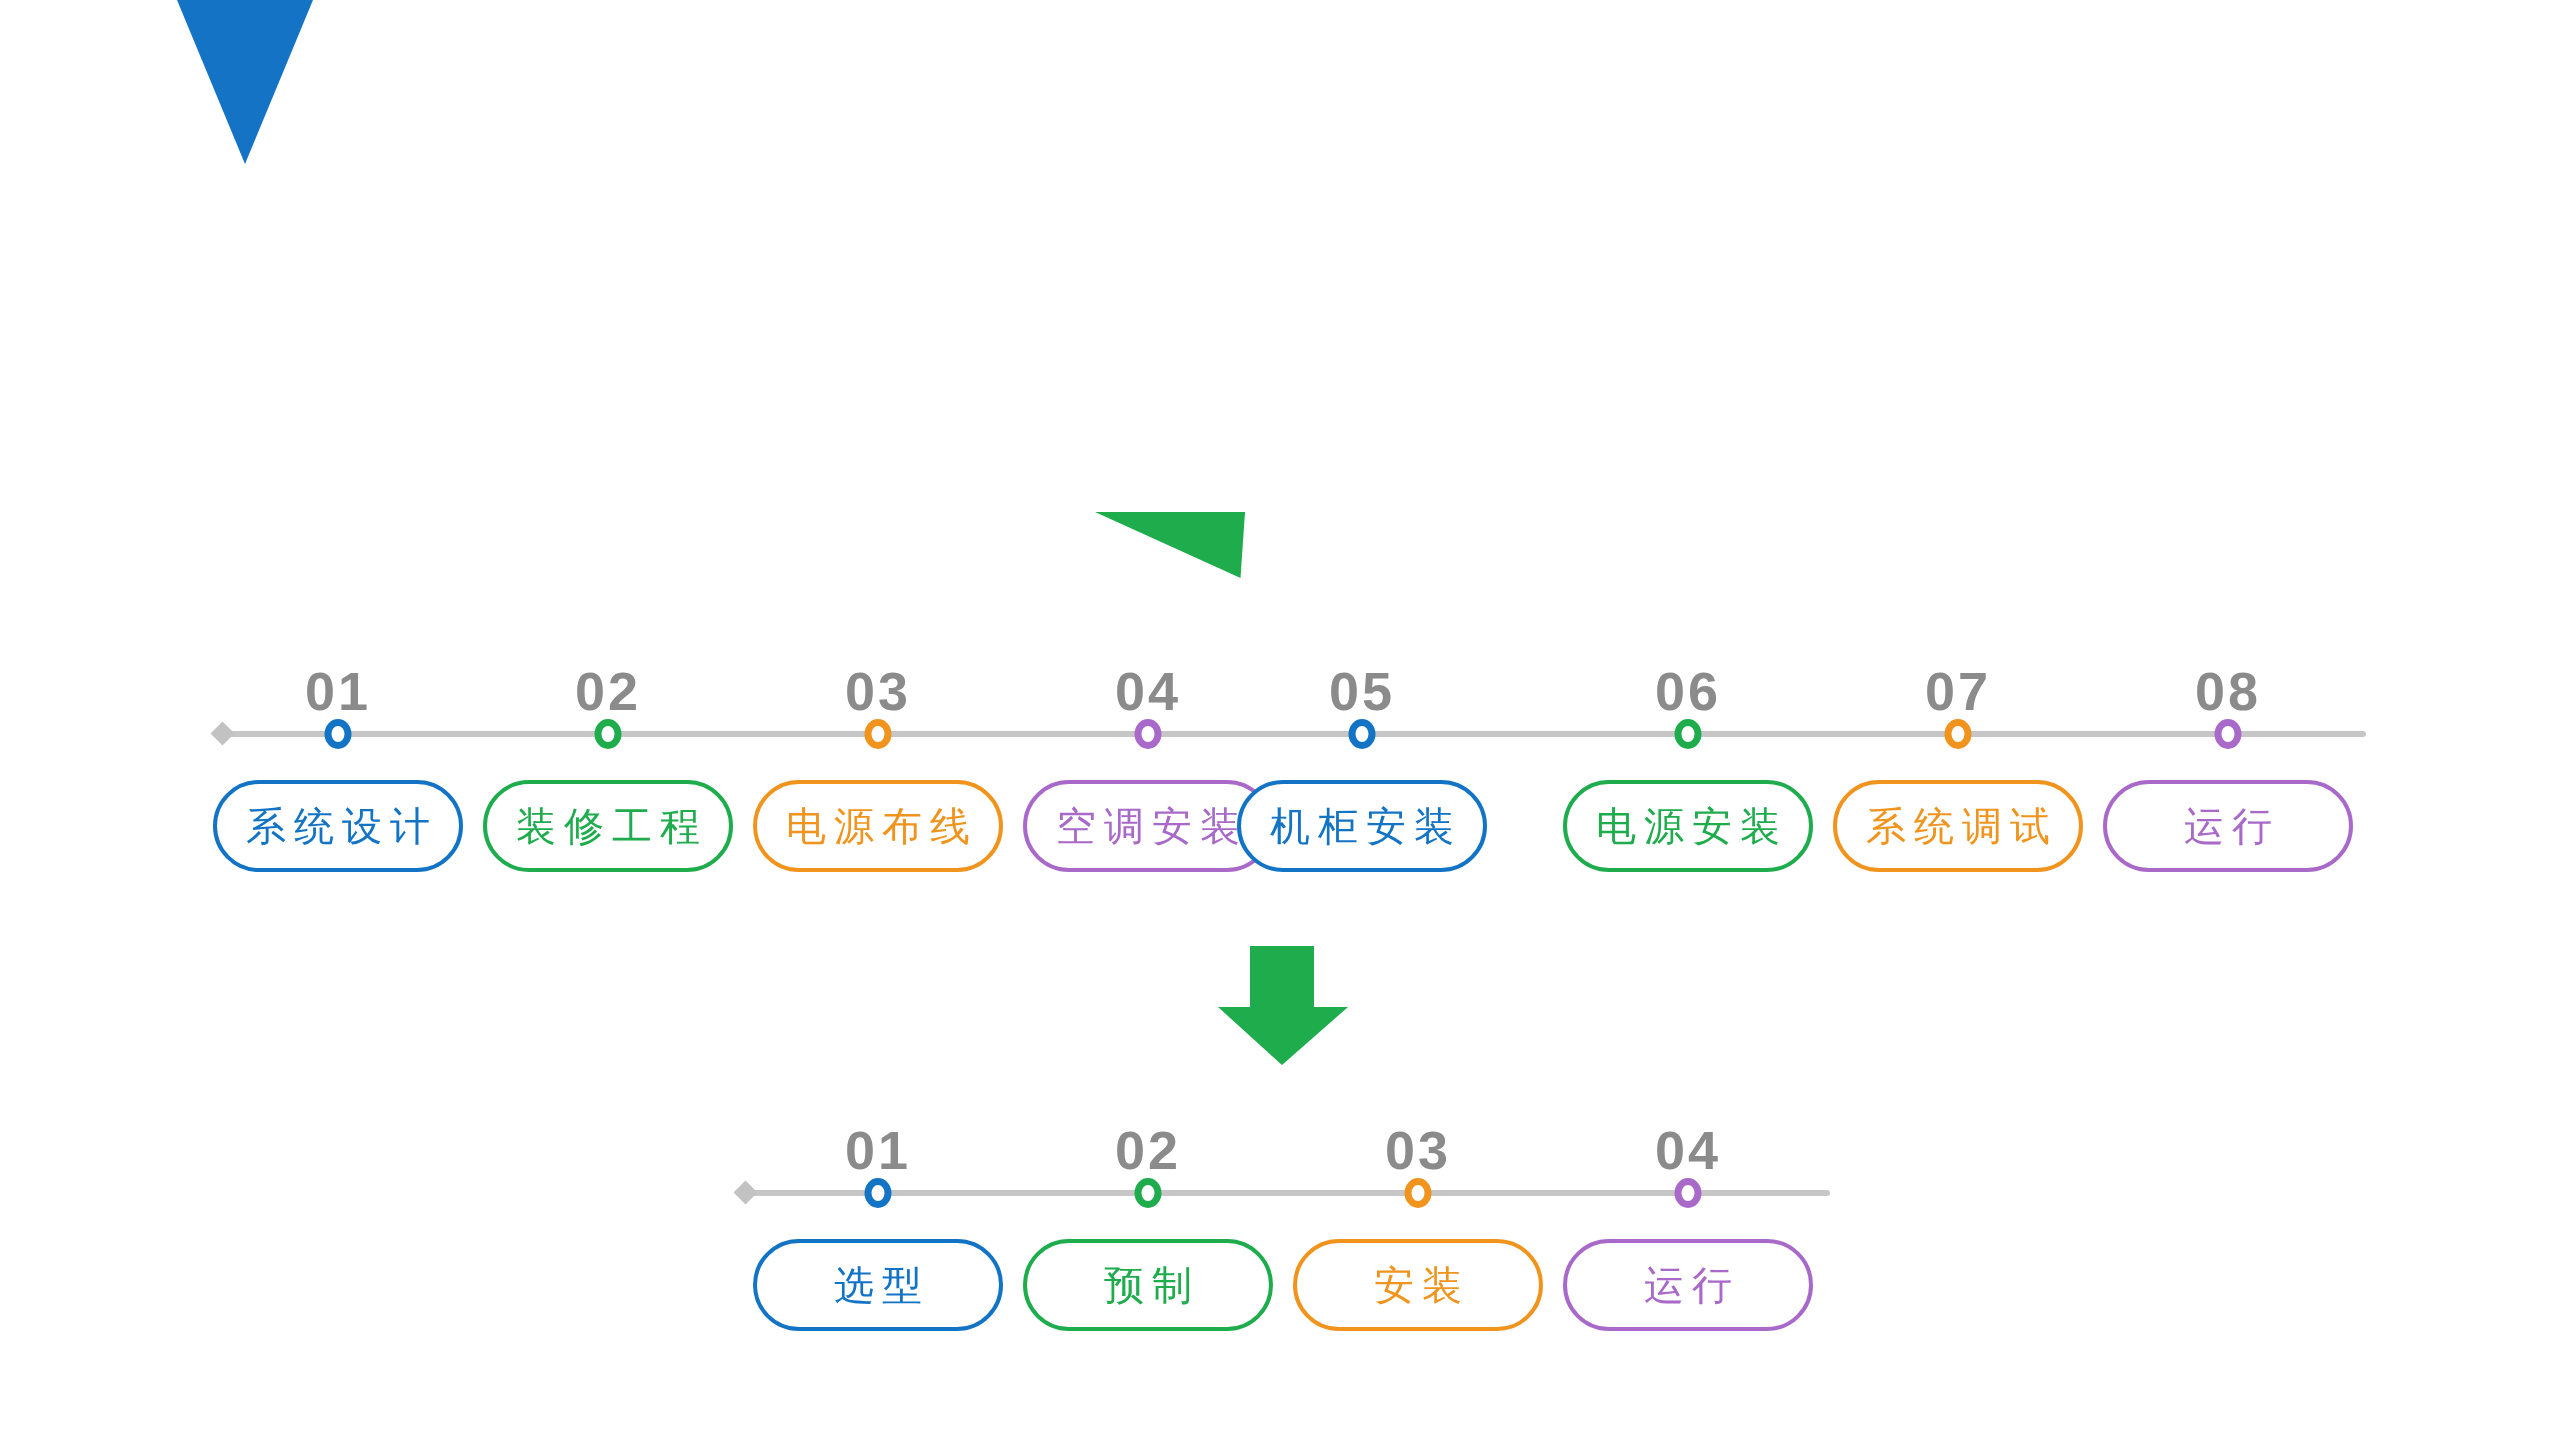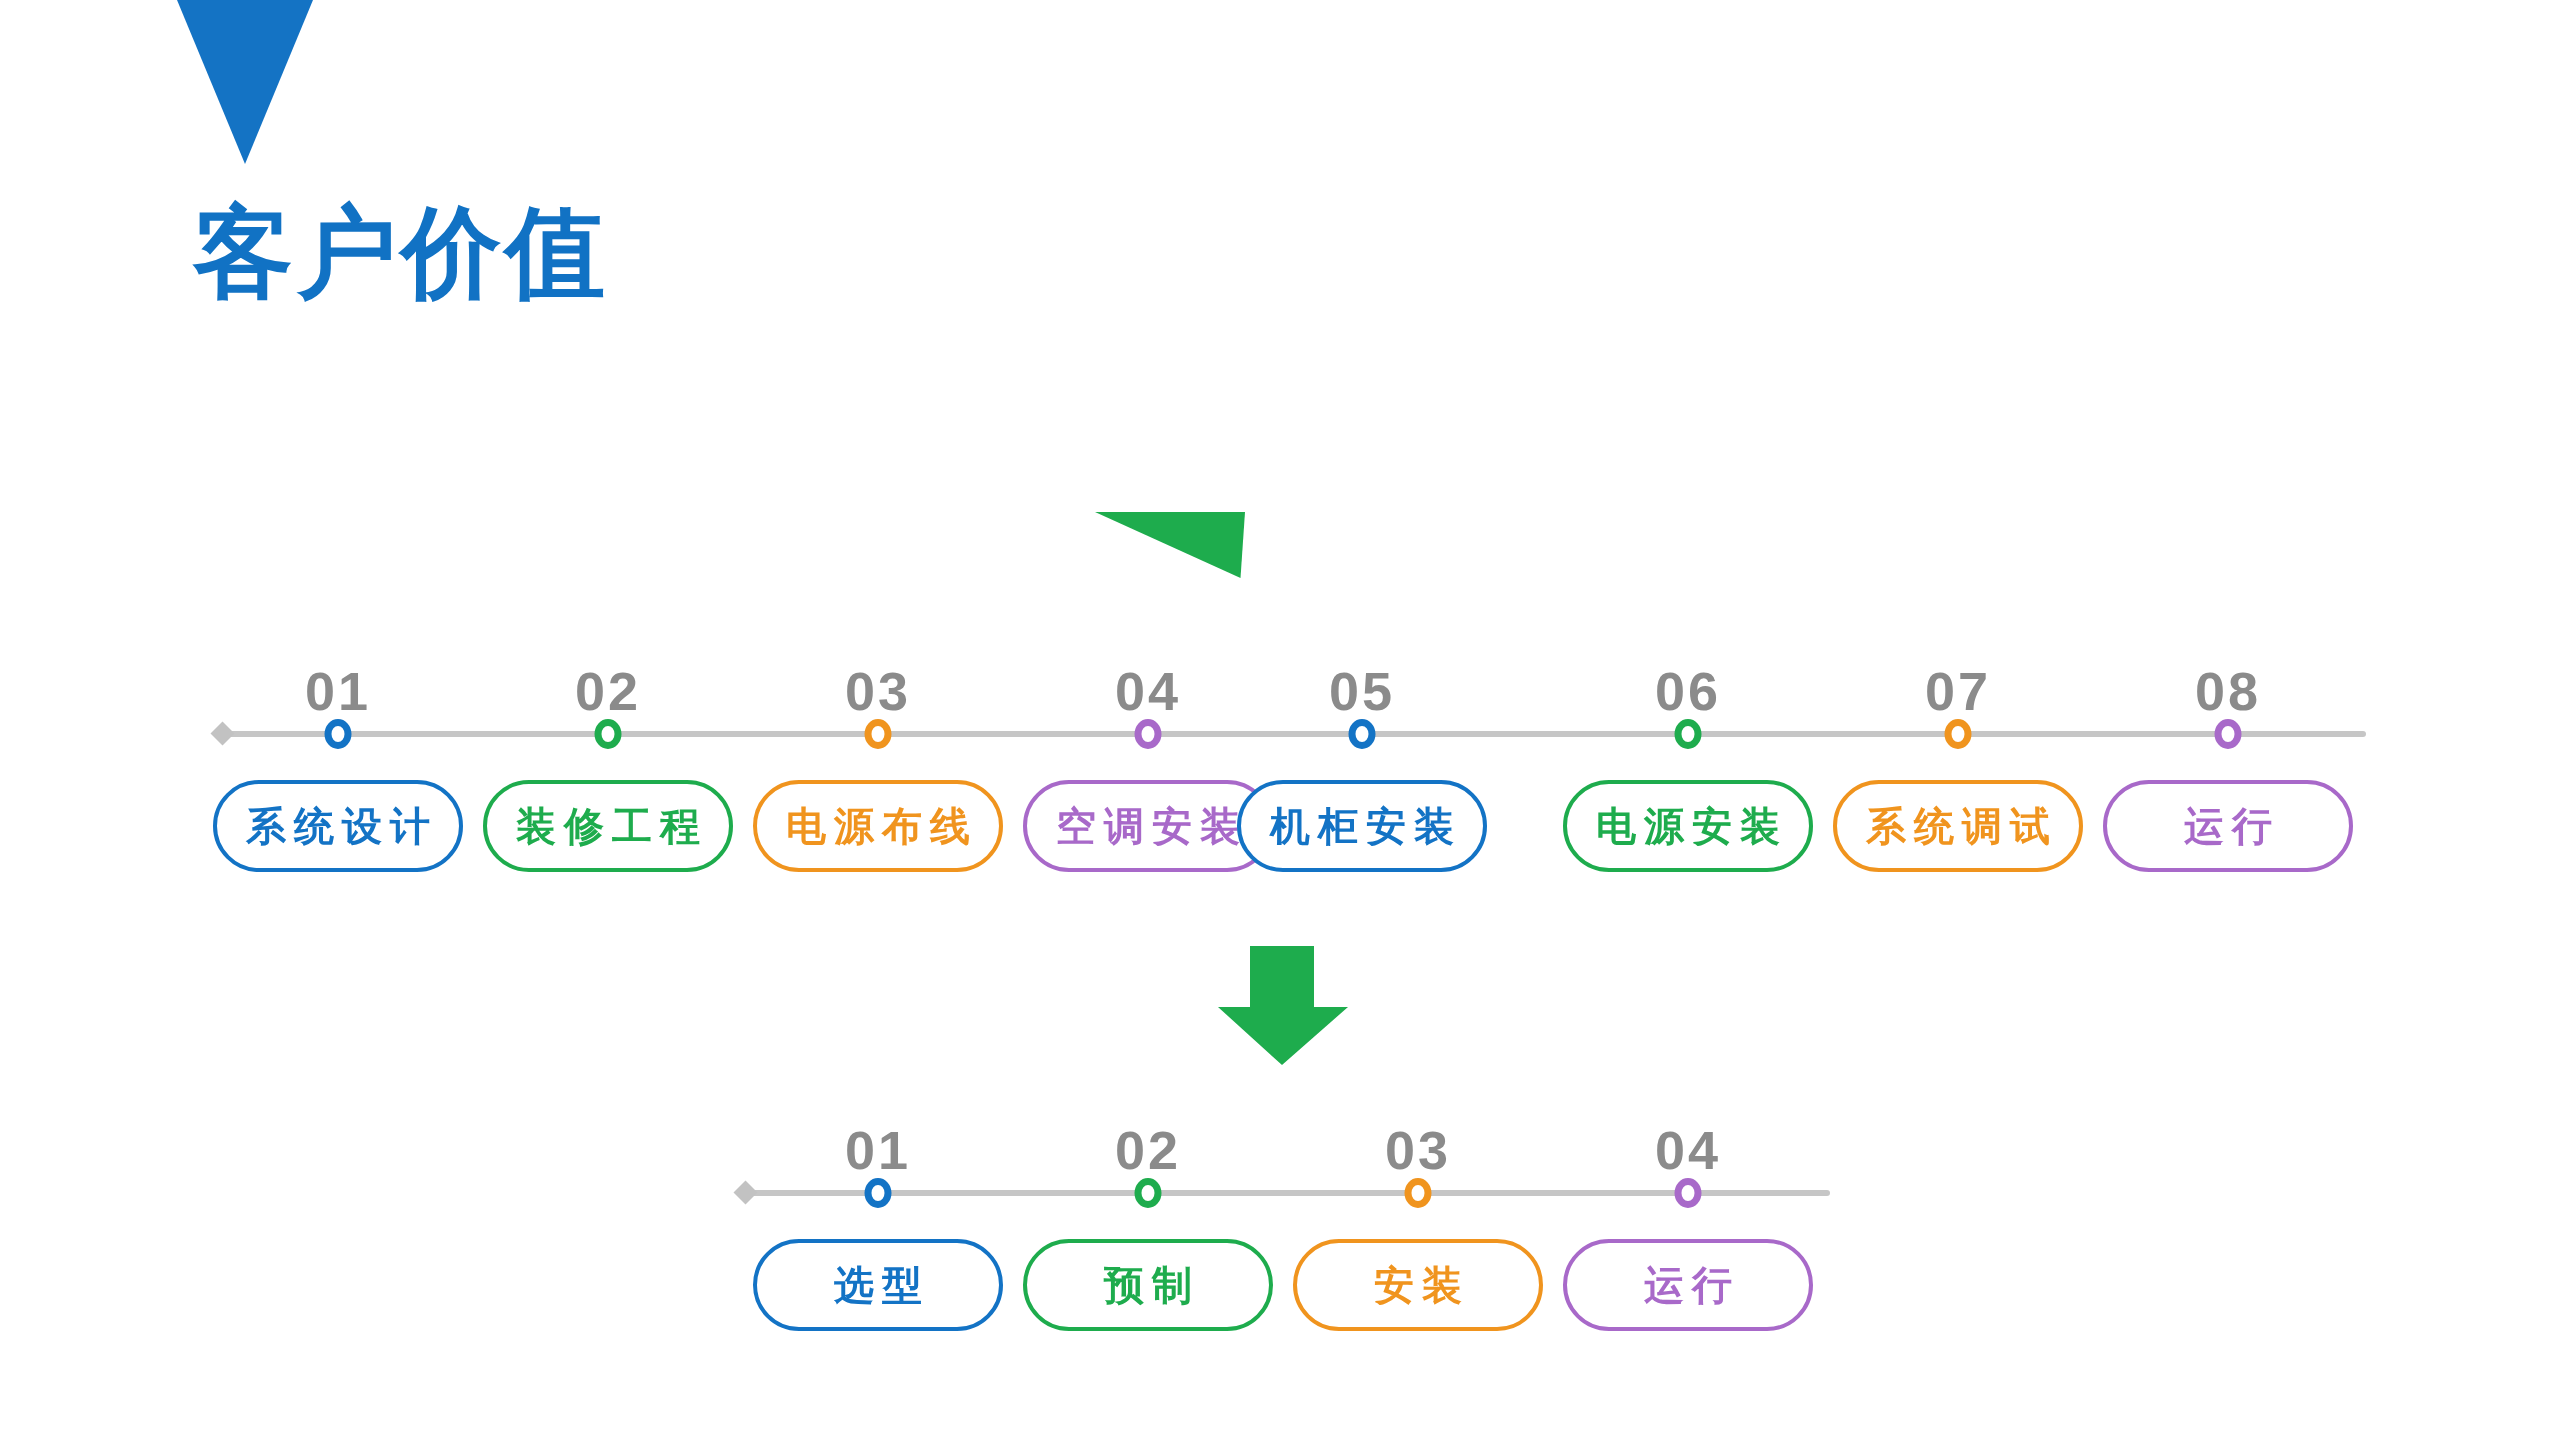--- a/index.html
+++ b/index.html
@@ -74,33 +74,32 @@
   .step .dot {
     position:absolute; left:50%; top:94px; transform:translate(-50%,-50%);
     width:13px; height:16px; border:7px solid #888; border-radius:50%;
     background:#ffffff; box-sizing:content-box;
   }
   .step .pill {
     position:absolute; left:50%; top:140px; transform:translateX(-50%);
     width:250px; height:92px; box-sizing:border-box;
     border:4px solid #888; border-radius:46px; background:#ffffff;
     display:flex; align-items:center; justify-content:center;
-    font-size:40px; font-weight:700; letter-spacing:8px; text-indent:8px;
+    font-size:40px; font-weight:400; letter-spacing:8px; text-indent:8px;
     white-space:nowrap;
   }
 </style>
 </head>
 <body>
 
 <div class="slide">
 
   <div class="corner-triangle" style="background: rgb(20, 115, 196);"></div>
 
 
-  <div class="page-title" style="color: rgb(17, 114, 196);">客户价值</div>
 
   <div class="bubble-tail" style="background: rgb(30, 172, 77);"></div>
 
   <div class="timeline" id="timeline-before">
     <div class="tl-line"></div>
     <div class="tl-diamond"></div>
     <div class="tl-steps">
         <div class="step" style="left: 188px;">
     <div class="num">01</div>
     <div class="dot" style="border-color: rgb(19, 115, 197);"></div>

